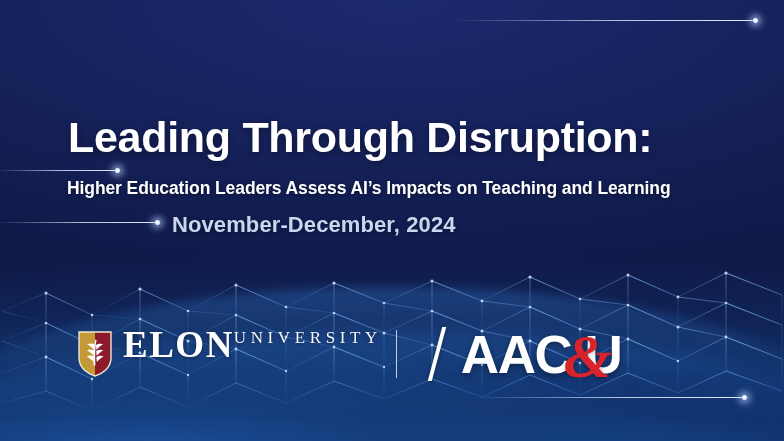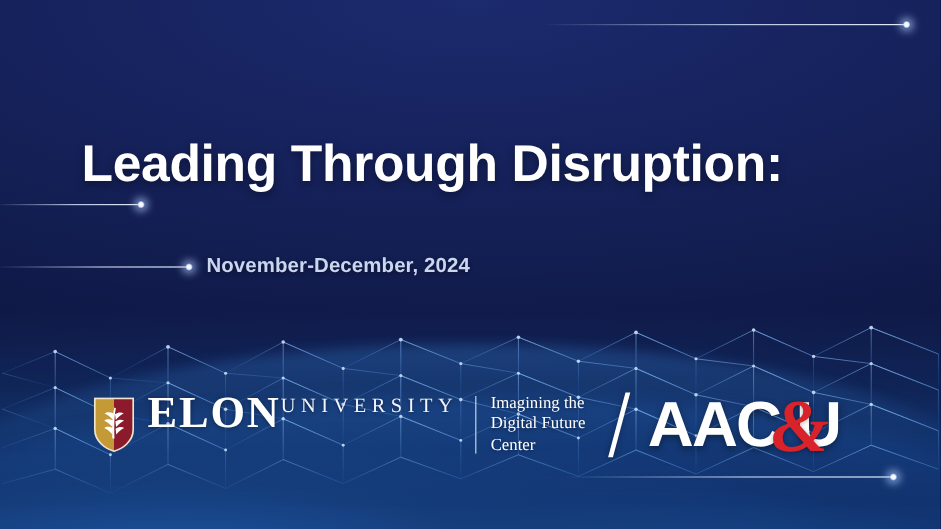--- a/index.html
+++ b/index.html
@@ -49,21 +49,21 @@
     font-size:43px;font-weight:bold;color:#ffffff;letter-spacing:-.3px;
     text-shadow:0 2px 7px rgba(0,0,0,.38);white-space:nowrap;
   }
   .subtitle{
     position:absolute;left:67px;top:178px;
     font-size:17.5px;font-weight:bold;color:#ffffff;letter-spacing:-.1px;
     text-shadow:0 1px 5px rgba(0,0,0,.4);white-space:nowrap;
   }
   .daterange{
     position:absolute;left:172px;top:212px;
-    font-size:17px;font-weight:bold;color:#c9d6ee;letter-spacing:.1px;
+    font-size:22px;font-weight:bold;color:#c9d6ee;letter-spacing:.1px;
     text-shadow:0 1px 4px rgba(0,0,0,.35);white-space:nowrap;
   }
 
   
   .logo-row{position:absolute;left:78px;top:312px;height:84px;display:flex;align-items:center;}
   .elon-lockup{display:flex;align-items:center;height:66px;}
   .shield{width:34px;height:46px;flex:0 0 auto;margin-right:11px;}
   .elon-words{display:flex;flex-direction:row;justify-content:center;height:52px;}
   .elon-name{
     font-family:"Liberation Serif", serif;font-size:37px;font-weight:bold;color:#fff;
@@ -194,20 +194,21 @@
   <div class="glowline" style="left:-4px;top:170px;width:120px;"></div>
   <div class="glowdot" style="left:114px;top:167px;"></div>
 
   <div class="glowline" style="left:-4px;top:222px;width:160px;"></div>
   <div class="glowdot" style="left:154px;top:219px;"></div>
 
   <div class="glowline" style="left:470px;top:397px;width:274px;"></div>
   <div class="glowdot" style="left:741px;top:394px;"></div>
 
   <div class="title">Leading Through Disruption:</div>
+  <div class="subtitle">Higher Education Leaders Assess AI’s Impacts on Teaching and Learning</div>
   <div class="daterange">November-December, 2024</div>
 
   <div class="logo-row">
 
     <div class="elon-lockup">
       <svg class="shield" viewBox="0 0 34 46">
         <path d="M1 1 H33 V27 C33 37 24 43 17 45 C10 43 1 37 1 27 Z" fill="#c39a35"></path>
         <path d="M17 1 H33 V27 C33 37 24 43 17 45 Z" fill="#8b1a2b"></path>
         <path d="M1 1 H33 V27 C33 37 24 43 17 45 C10 43 1 37 1 27 Z" fill="none" stroke="#f0e6cf" stroke-width="1.4"></path>
         <g fill="#ffffff">
@@ -218,25 +219,20 @@
           <path d="M18.1 20.2 C20.9 18.4 23.5 18.4 25.4 19.6 C23.2 20.5 21 22.3 18.8 24.9 Z"></path>
           <path d="M16.1 25.6 C13.1 24.1 10.6 24.3 8.8 25.7 C11 26.5 13.2 28.3 15.4 30.7 Z"></path>
           <path d="M18.3 26.3 C21.1 24.5 23.6 24.5 25.5 25.7 C23.3 26.6 21.1 28.4 18.9 31 Z"></path>
         </g>
       </svg>
       <div class="elon-words">
         <div class="elon-name">ELON</div>
         <div class="elon-sub">UNIVERSITY</div>
       </div>
       <div class="vrule"></div>
-      <div class="idf">
-        <div>Imagining the</div>
-        <div>Digital Future</div>
-        <div>Center</div>
-      </div>
     </div>
 
     <div class="slash"></div>
 
     <div class="aacu">
       <span class="aacu-txt"><span>AAC</span><span style="opacity:0">&nbsp;</span><span>U</span></span>
       <span class="amp">&amp;</span>
     </div>
 
   </div>

